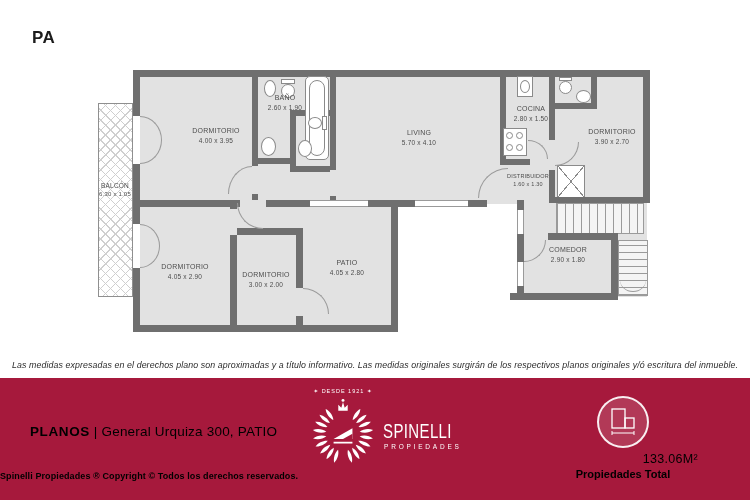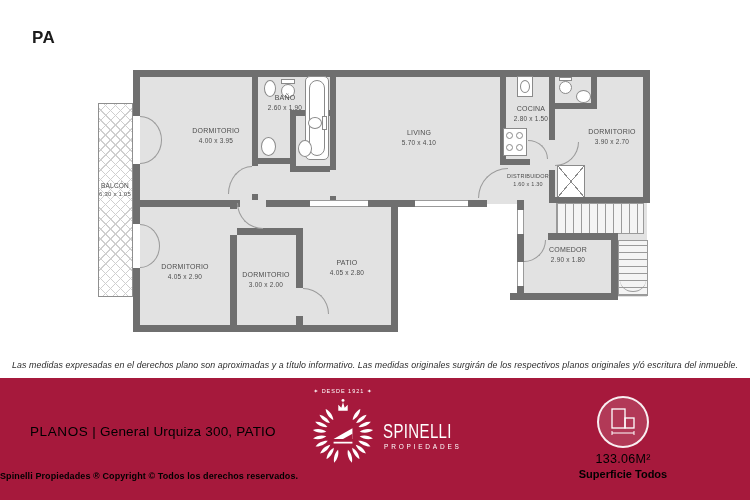--- a/index.html
+++ b/index.html
@@ -36,30 +36,30 @@
   .rl.small{font-size:5.5px;} .rl.small .d{font-size:5.5px;}
   .rl.balc{font-size:6.5px;} .rl.balc .d{font-size:6px;}
 
   
   .disclaimer{position:absolute;left:0;top:360px;width:750px;text-align:center;
       font-size:8.8px;font-style:italic;color:#2b2b2b;letter-spacing:.1px;}
 
   
   .footer{position:absolute;left:0;top:378px;width:750px;height:122px;background:var(--footer_bg,#a6193c);color:#fff;}
   .addr{position:absolute;left:30px;top:424px;font-size:13.5px;letter-spacing:.2px;}
-  .addr b{font-weight:400;letter-spacing:.6px;text-align:right;}
+  .addr b{font-weight:700;letter-spacing:.6px;text-align:right;}
   .since{position:absolute;left:300px;top:388px;width:86px;text-align:center;font-size:5.5px;letter-spacing:1px;color:#fff;}
   .wreath{position:absolute;left:306px;top:396px;width:74px;height:70px;}
   .brandname{position:absolute;left:383px;top:420px;font-size:20px;font-weight:400;letter-spacing:.5px;color:#fff;
       transform:scaleX(.75);transform-origin:left center;white-space:nowrap;}
   .brandsub{position:absolute;left:384px;top:443px;font-size:6.5px;letter-spacing:2.8px;color:#fff;white-space:nowrap;}
   .copyright{position:absolute;left:0;top:471px;width:750px;text-align:left;font-size:9px;font-weight:700;letter-spacing:.1px;}
   .circle{position:absolute;left:597px;top:396px;width:52px;height:52px;border:2.5px solid rgba(255,255,255,.92);
       border-radius:50%;box-sizing:border-box;background:rgba(255,255,255,.14);display:flex;align-items:center;justify-content:center;}
-  .surfval{position:absolute;left:548px;top:452px;width:150px;text-align:center;font-size:12.5px;letter-spacing:.3px;}
+  .surfval{position:absolute;left:548px;top:452px;width:150px;text-align:right;font-size:12.5px;letter-spacing:.3px;}
   .surflbl{position:absolute;left:548px;top:468px;width:150px;text-align:center;font-size:11px;font-weight:700;}
 </style>
 </head>
 <body>
 
 <div class="page">
 
   <div class="pa">PA</div>
 
   <div class="plan">
@@ -246,15 +246,15 @@
   <div class="circle">
     <svg width="28" height="30" viewBox="0 0 28 30">
       <rect x="3" y="2" width="13" height="19" fill="none" stroke="#ffffff" stroke-width="1.3"></rect>
       <rect x="16" y="11" width="9" height="10" fill="none" stroke="#ffffff" stroke-width="1.3"></rect>
       <line x1="3" y1="26" x2="25" y2="26" stroke="#ffffff" stroke-width="1"></line>
       <line x1="3" y1="24" x2="3" y2="28" stroke="#ffffff" stroke-width="1"></line>
       <line x1="25" y1="24" x2="25" y2="28" stroke="#ffffff" stroke-width="1"></line>
     </svg>
   </div>
   <div class="surfval">133.06M²</div>
-  <div class="surflbl">Superficie Todos</div>
+  <div class="surflbl">Propiedades Total</div>
 
 </div>
 
 </body></html>

